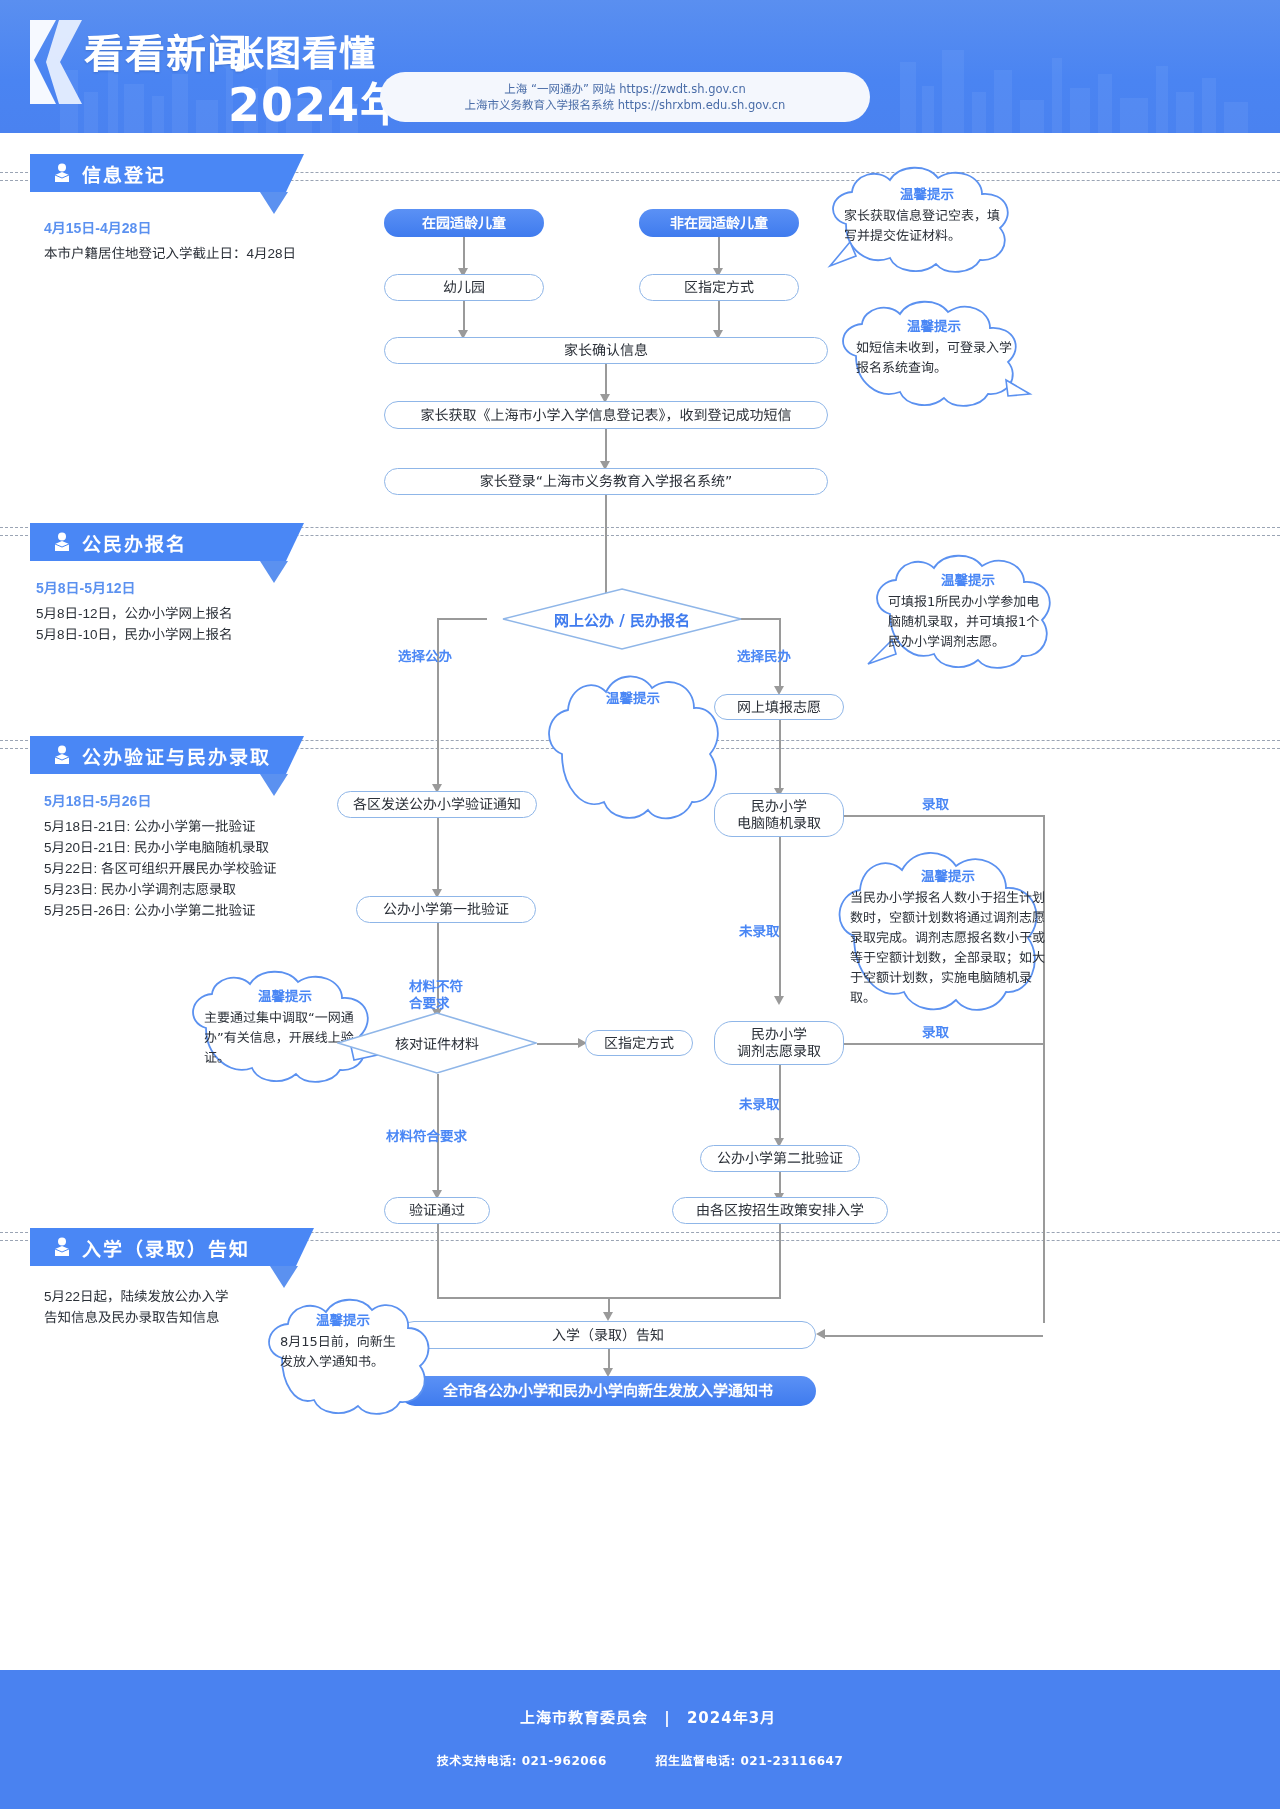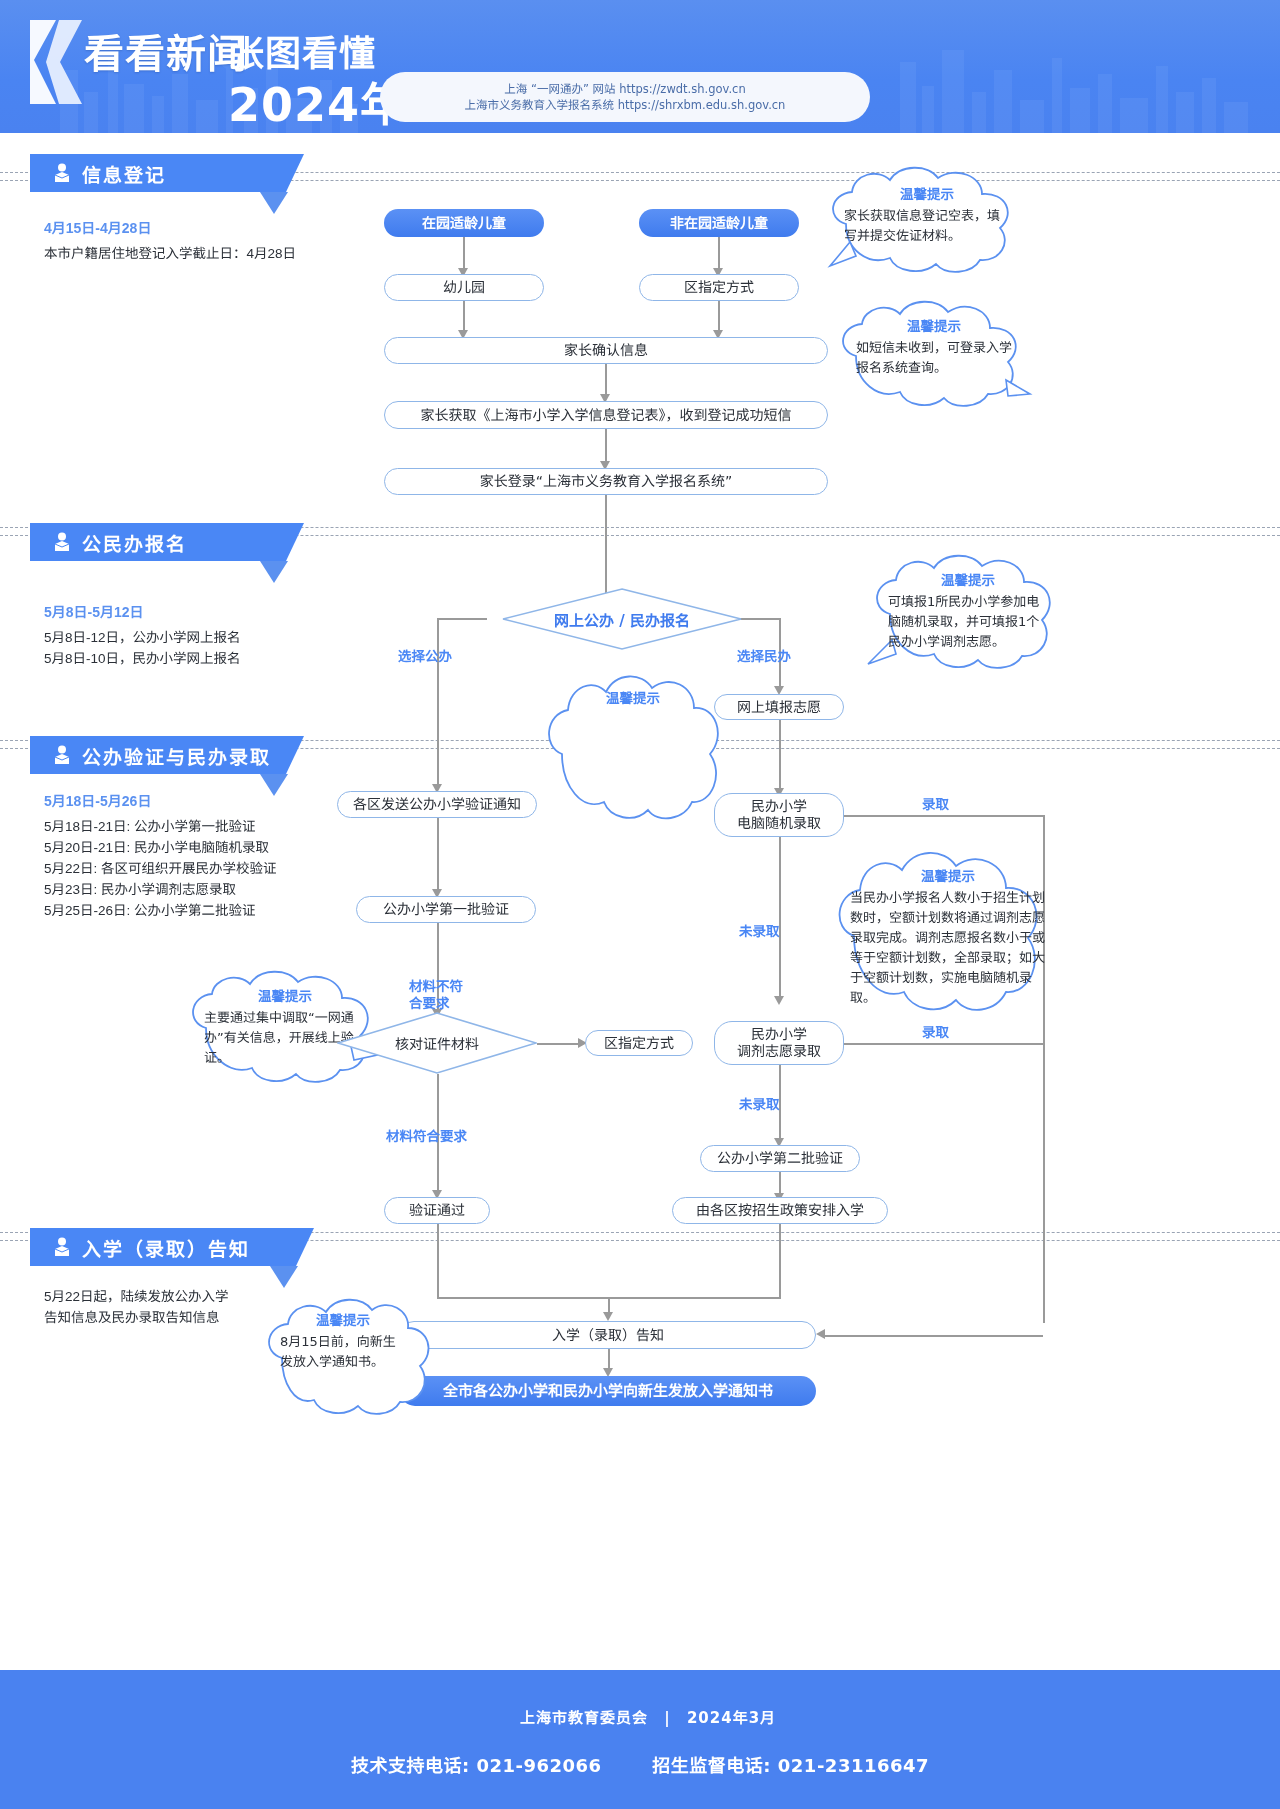--- a/index.html
+++ b/index.html
@@ -153,21 +153,21 @@
   }
 
   
   .footer{
     position:absolute;left:0;top:1670px;width:1280px;height:139px;
     background:#4a82f0;
     color:#fff;text-align:center;
     font-family:"DejaVu Sans",sans-serif;
   }
   .footer .f1{padding-top:36px;font-size:15px;font-weight:bold;letter-spacing:1px;margin-left:16px;}
-  .footer .f2{padding-top:24px;font-size:18px;font-weight:bold;letter-spacing:.5px;}
+  .footer .f2{padding-top:24px;font-size:12px;font-weight:bold;letter-spacing:.5px;}
   .footer .f2 span{margin:0 22px;}
 </style>
 </head>
 <body>
 
 <div class="page">
 
   <div class="header">
     <svg class="skyline" viewBox="0 0 1280 133" preserveAspectRatio="none">
       <g fill="#7fa9f7" opacity="0.55">
@@ -295,21 +295,21 @@
 
   <div class="banner" style="left:30px;top:523px;width:256px;">
     <svg class="person-ico" viewBox="0 0 20 22">
       <circle cx="10" cy="5.5" r="4" fill="#fff"></circle>
       <path d="M3 20 L3 13 L10 10 L17 13 L17 20 Z" fill="#fff"></path>
       <path d="M3 13 L10 16 L17 13" fill="none" stroke="#4a87f5" stroke-width="1"></path>
     </svg>
     <span class="lbl">公民办报名</span>
     <span class="pin"></span>
   </div>
-  <div class="meta" style="left:44px;top:578px;width:330px;margin-top:24px;">
+  <div class="meta" style="left:36px;top:578px;width:330px;">
     <span class="dt">5月8日-5月12日</span>
     <span>5月8日-12日，公办小学网上报名</span><br>
     <span>5月8日-10日，民办小学网上报名</span>
   </div>
 
   <div class="diamond" style="left:502px;top:588px;width:240px;height:62px;justify-content:center;">
     <svg class="dshape" viewBox="0 0 240 62" preserveAspectRatio="none">
       <polygon points="120,1 239,31 120,61 1,31" fill="#ffffff" stroke="#8fb6e8" stroke-width="1.6"></polygon>
     </svg>
     <span class="dtext">网上公办 / 民办报名</span>

